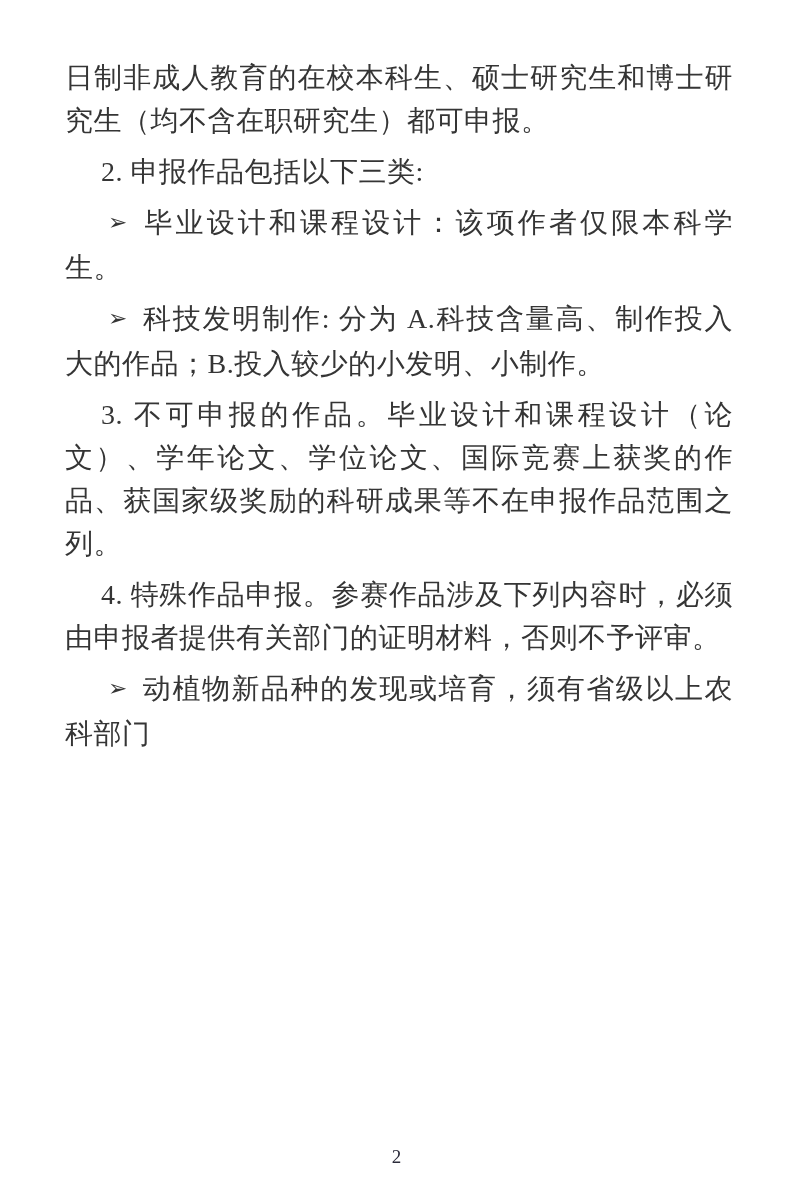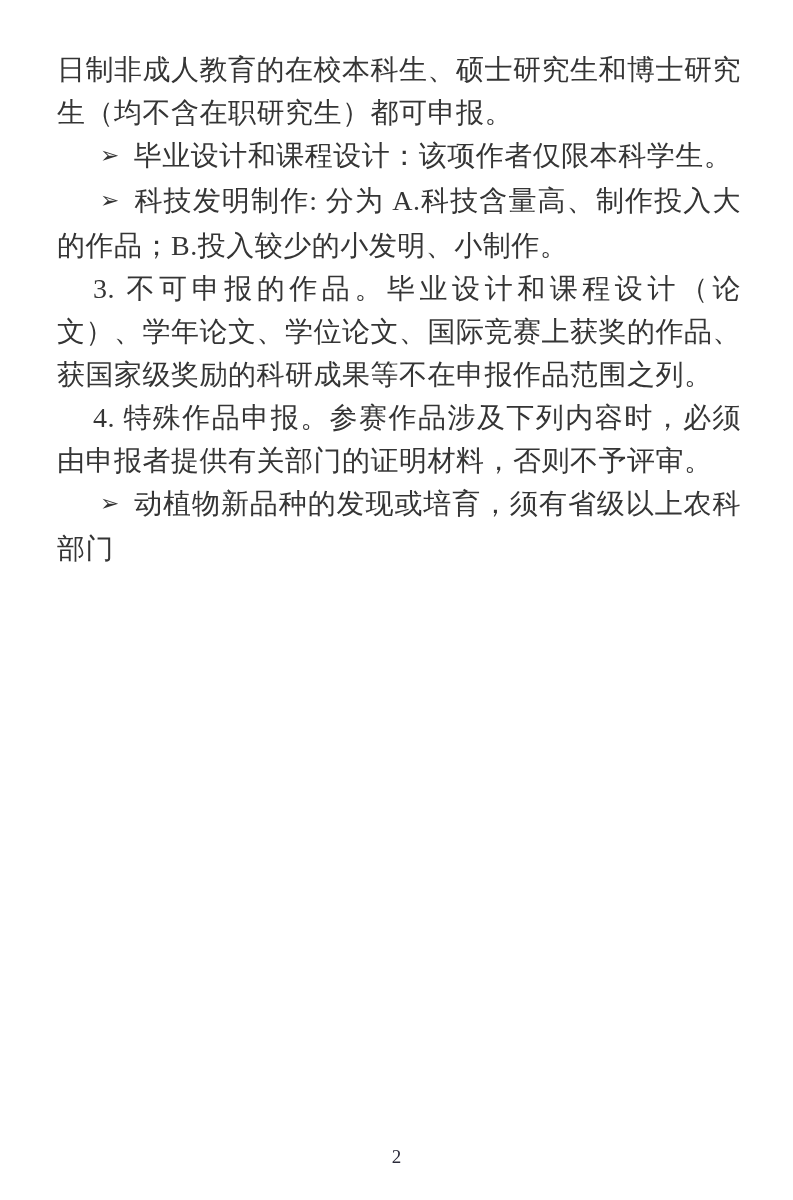--- a/index.html
+++ b/index.html
@@ -20,21 +20,21 @@
     position: absolute;
     top: 48px;
     left: 57px;
     width: 684px;
     font-size: 28px;
     line-height: 43px;
     text-align: justify;
     letter-spacing: 0.5px;
   }
   .para {
-    margin: 0;
+    margin: 8px;
     padding: 0;
     text-indent: 36px;
   }
   .para.flush {
     text-indent: 0;
   }
   .para.bullet {
     text-indent: 43px;
   }
   .bullet-glyph {
@@ -58,20 +58,21 @@
 </head>
 <body>
 
 <div class="page">
   <div class="content">
 
     <p class="para flush"><span>日制非成人教育的在校本科生、硕士研究生和博士研究生（均不含在职研究生）都可申报。</span></p>
 
 
 
+    <p class="para"><span>2. 申报作品包括以下三类:</span></p>
 
     <p class="para bullet"><span class="bullet-glyph">➢</span><span>毕业设计和课程设计：该项作者仅限本科学生。</span></p>
 
 
     <p class="para bullet"><span class="bullet-glyph">➢</span><span>科技发明制作: 分为 A.科技含量高、制作投入大的作品；B.投入较少的小发明、小制作。</span></p>
 
     <p class="para"><span>3. 不可申报的作品。毕业设计和课程设计（论文）、学年论文、学位论文、国际竞赛上获奖的作品、获国家级奖励的科研成果等不在申报作品范围之列。</span></p>
 
     <p class="para"><span>4. 特殊作品申报。参赛作品涉及下列内容时，必须由申报者提供有关部门的证明材料，否则不予评审。</span></p>
 

